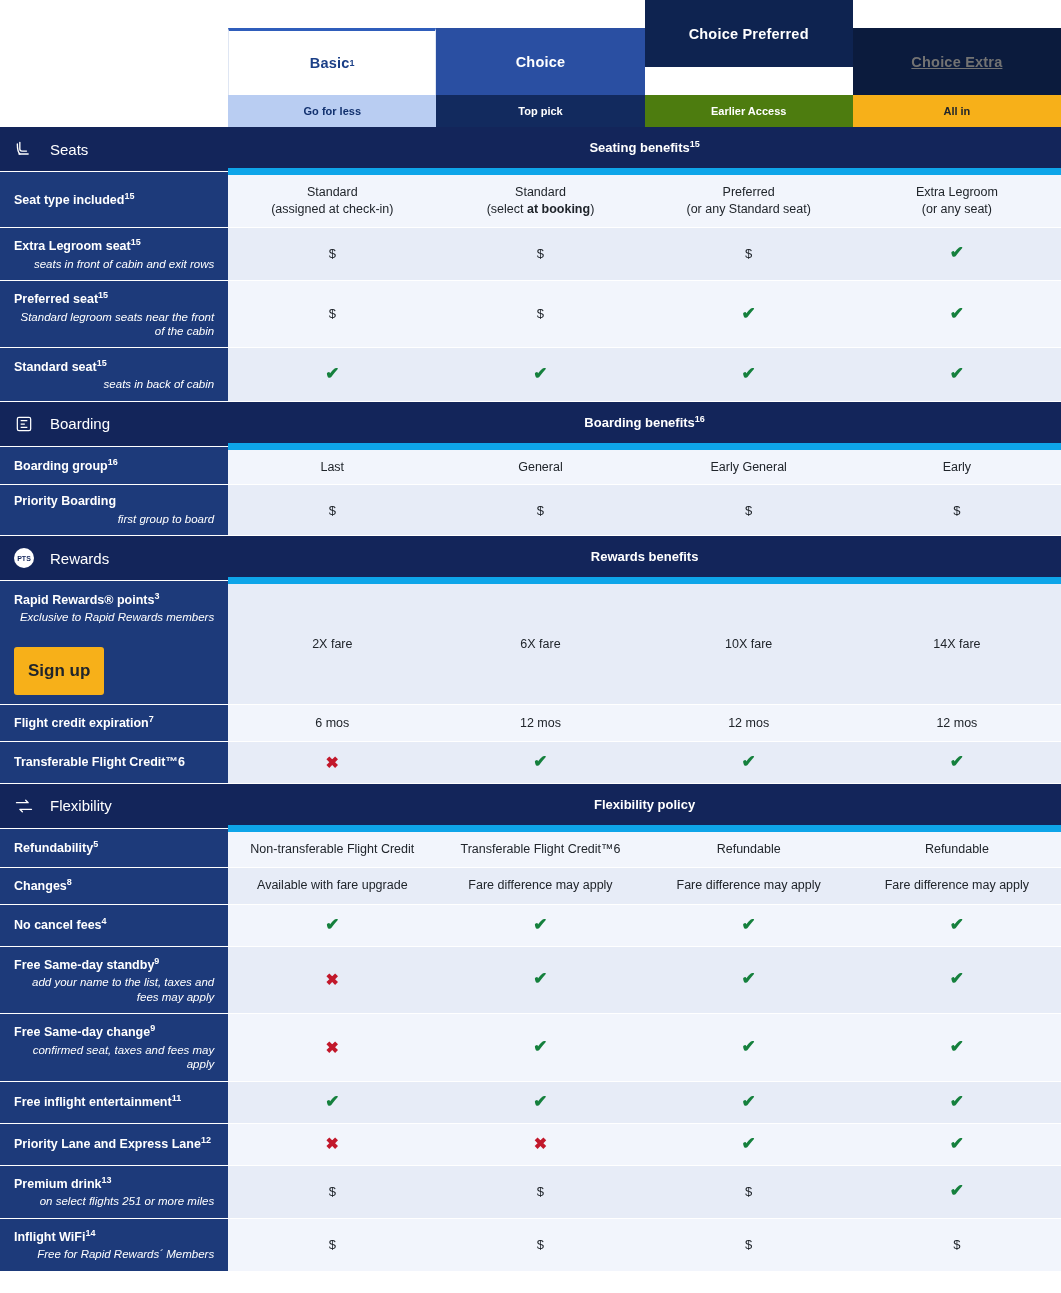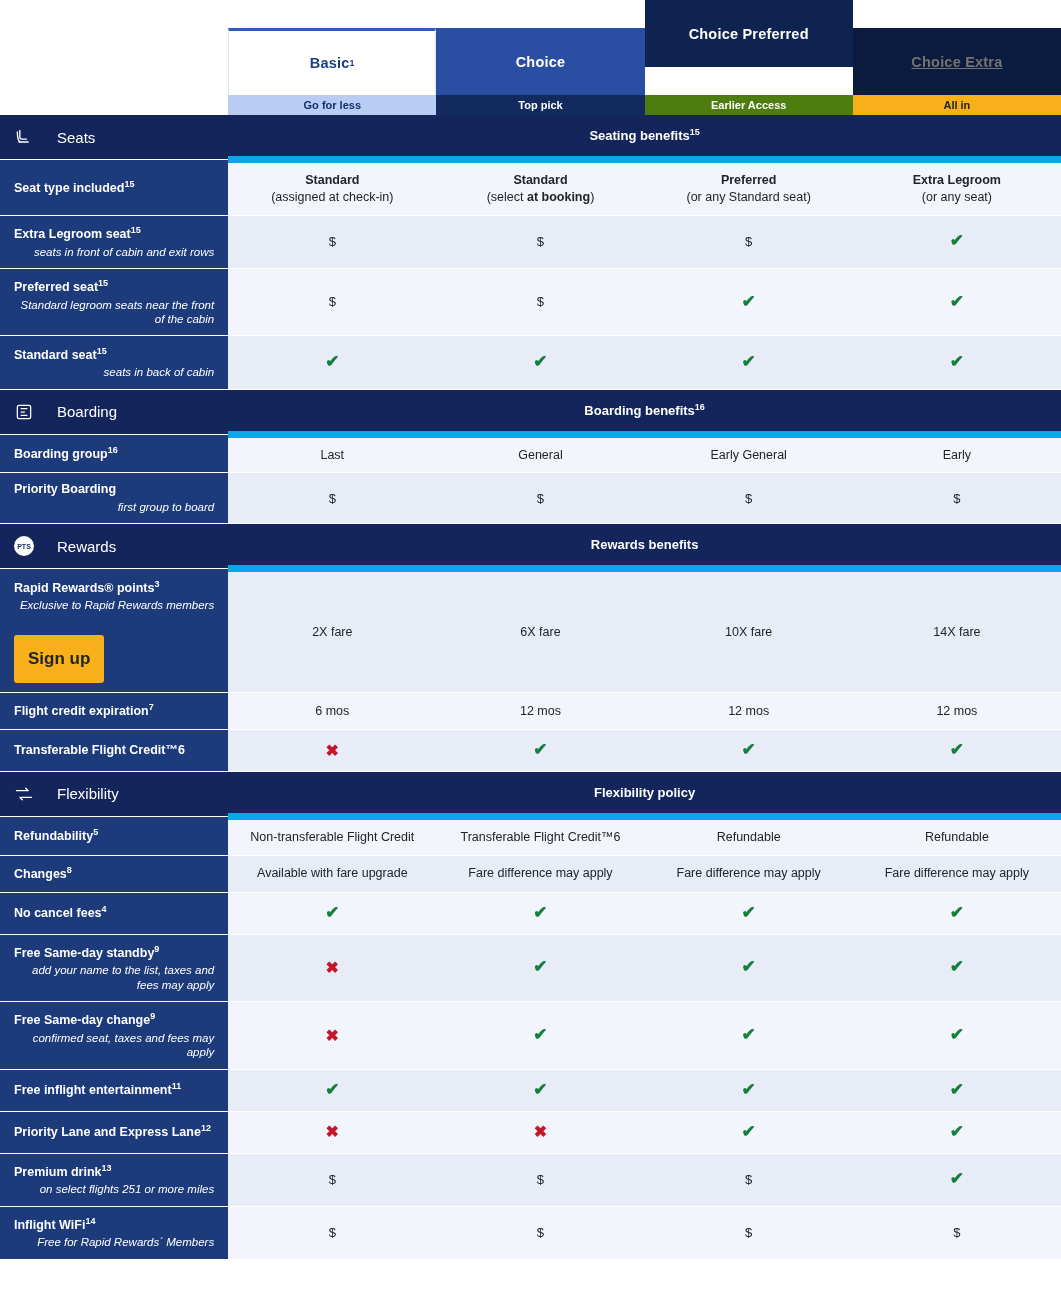--- a/index.html
+++ b/index.html
@@ -32,21 +32,21 @@
     justify-content: center;
     font-size: 14.5px;
     font-weight: bold;
     letter-spacing: .2px;
   }
   .hdr-basic  { background: #ffffff; color: #1b3f87; border-top: 3px solid #2f5dbb; border-left:1px solid #dfe6f3; border-right:1px solid #dfe6f3;}
   .hdr-choice { background: #2a4fa2; color: #ffffff; }
   .hdr-pref   { background: #0e2350; color: #ffffff; }
   .hdr-extra  { background: #0b1b3d; color: #737373; text-decoration: underline; }
   .hdr-tag {
-    height: 20px;
+    height: 32px;
     display: flex;
     align-items: center;
     justify-content: center;
     font-size: 11px;
     font-weight: bold;
   }
   .tag-basic  { background: #b9cdf2; color: #11306e; }
   .tag-choice { background: #122a5e; color: #ffffff; }
   .tag-pref   { background: #4d7c0f; color: #ffffff; margin-top: 28px; }
   .tag-extra  { background: #f7b019; color: #20252b; }
@@ -54,21 +54,21 @@
 
   
   .sec-label {
     background: #13255a;
     color: #ffffff;
     padding: 12px 14px;
     font-size: 15px;
     vertical-align: middle;
     border-bottom: 1px solid #ffffff;
   }
-  .sec-label .sec-inner { display: flex; align-items: center; gap: 23px; }
+  .sec-label .sec-inner { display: flex; align-items: center; gap: 16px; }
   .sec-banner {
     background: #13255a;
     color: #ffffff;
     text-align: center;
     font-size: 13px;
     font-weight: bold;
     vertical-align: middle;
     border-bottom: 7px solid #0ea5e9;
   }
 
@@ -90,21 +90,21 @@
     font-size: 12.5px;
     color: #20252b;
     vertical-align: middle;
     padding: 9px 8px;
     line-height: 1.35;
     border-bottom: 1px solid #ffffff;
   }
   tr.shadeA td.val { background: #f2f5fc; }
   tr.shadeB td.val { background: #e7ecf7; }
   .val .muted { color: #20252b; }
-  .val .bold { font-weight: bold; }
+  .val .bold { font-weight: normal; }
   .check { color: #15803d; font-size: 17px; font-weight: bold; }
   .cross { color: #c2182b; font-size: 16px; font-weight: bold; }
   .dollar { font-size: 13px; color: #20252b; }
 
   .signup-btn {
     display: inline-block;
     background: #f7b019;
     color: #20252b;
     font-size: 17px;
     font-weight: bold;

